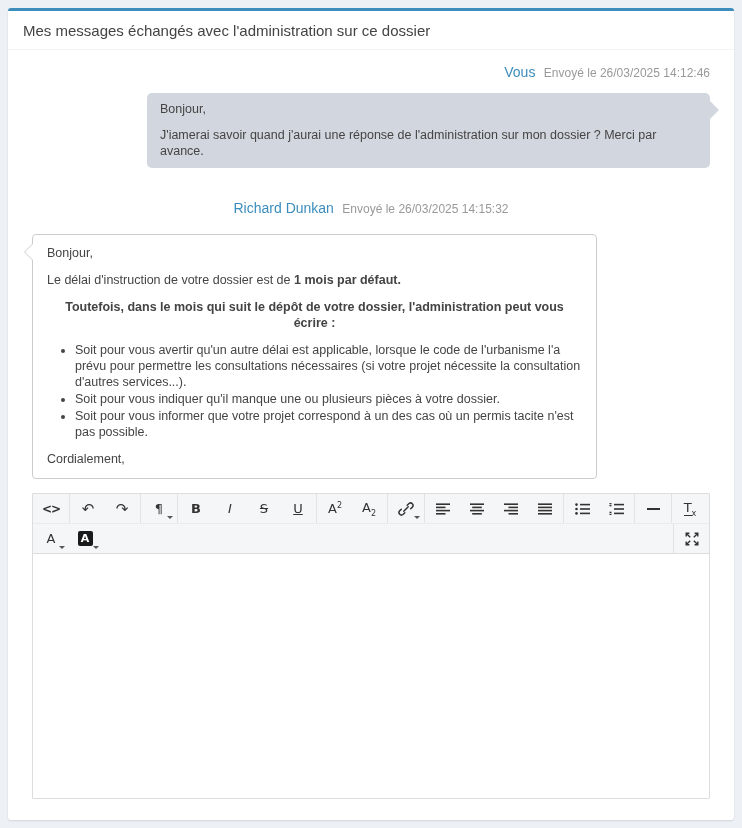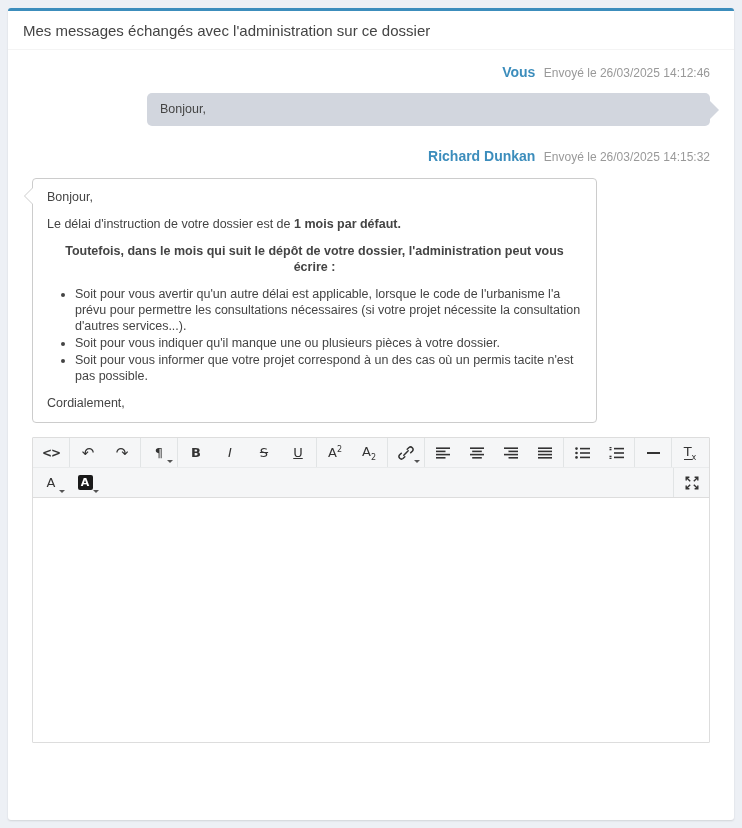--- a/index.html
+++ b/index.html
@@ -24,22 +24,22 @@
   .card-header {
     padding:11px 15px 10px;
     border-bottom:1px solid #f4f4f4;
     font-size:15px;
     color:#444;
   }
   .card-body { padding:13px 24px 0; }
 
   
   .meta-right { text-align:right; line-height:17px; }
-  .meta-left  { text-align:right; line-height:17px; margin-top:21px; }
-  .author-name { color:#3c8dbc; font-weight:bold; font-size:14px; }
+  .meta-left  { text-align:center; line-height:25px; margin-top:27px; }
+  .author-name { color:#3c8dbc; font-weight:normal; font-size:14px; }
   .sent-label  { color:#999; font-size:12px; margin-left:4px; }
 
   
   .bubble {
     position:relative;
     margin:11px 0 0 115px;
     background:#d2d6de;
     border-radius:5px;
     padding:8px 13px 9px;
     font-size:12.5px;
@@ -154,20 +154,21 @@
   <div class="card-header">Mes messages échangés avec l'administration sur ce dossier</div>
 
   <div class="card-body">
 
     <div class="meta-right">
       <span class="author-name">Vous</span>
       <span class="sent-label">Envoyé le 26/03/2025 14:12:46</span>
     </div>
     <div class="bubble">
       <p>Bonjour,</p>
+      <p>J'iamerai savoir quand j'aurai une réponse de l'administration sur mon dossier ? Merci par avance.</p>
     </div>
 
     <div class="meta-left">
       <span class="author-name">Richard Dunkan</span>
       <span class="sent-label">Envoyé le 26/03/2025 14:15:32</span>
     </div>
     <div class="reply-box">
       <p>Bonjour,</p>
       <p><span>Le délai d'instruction de votre dossier est de </span><span class="b">1 mois par défaut.</span></p>
       <p class="b">Toutefois, dans le mois qui suit le dépôt de votre dossier, l'administration peut vous écrire :</p>

